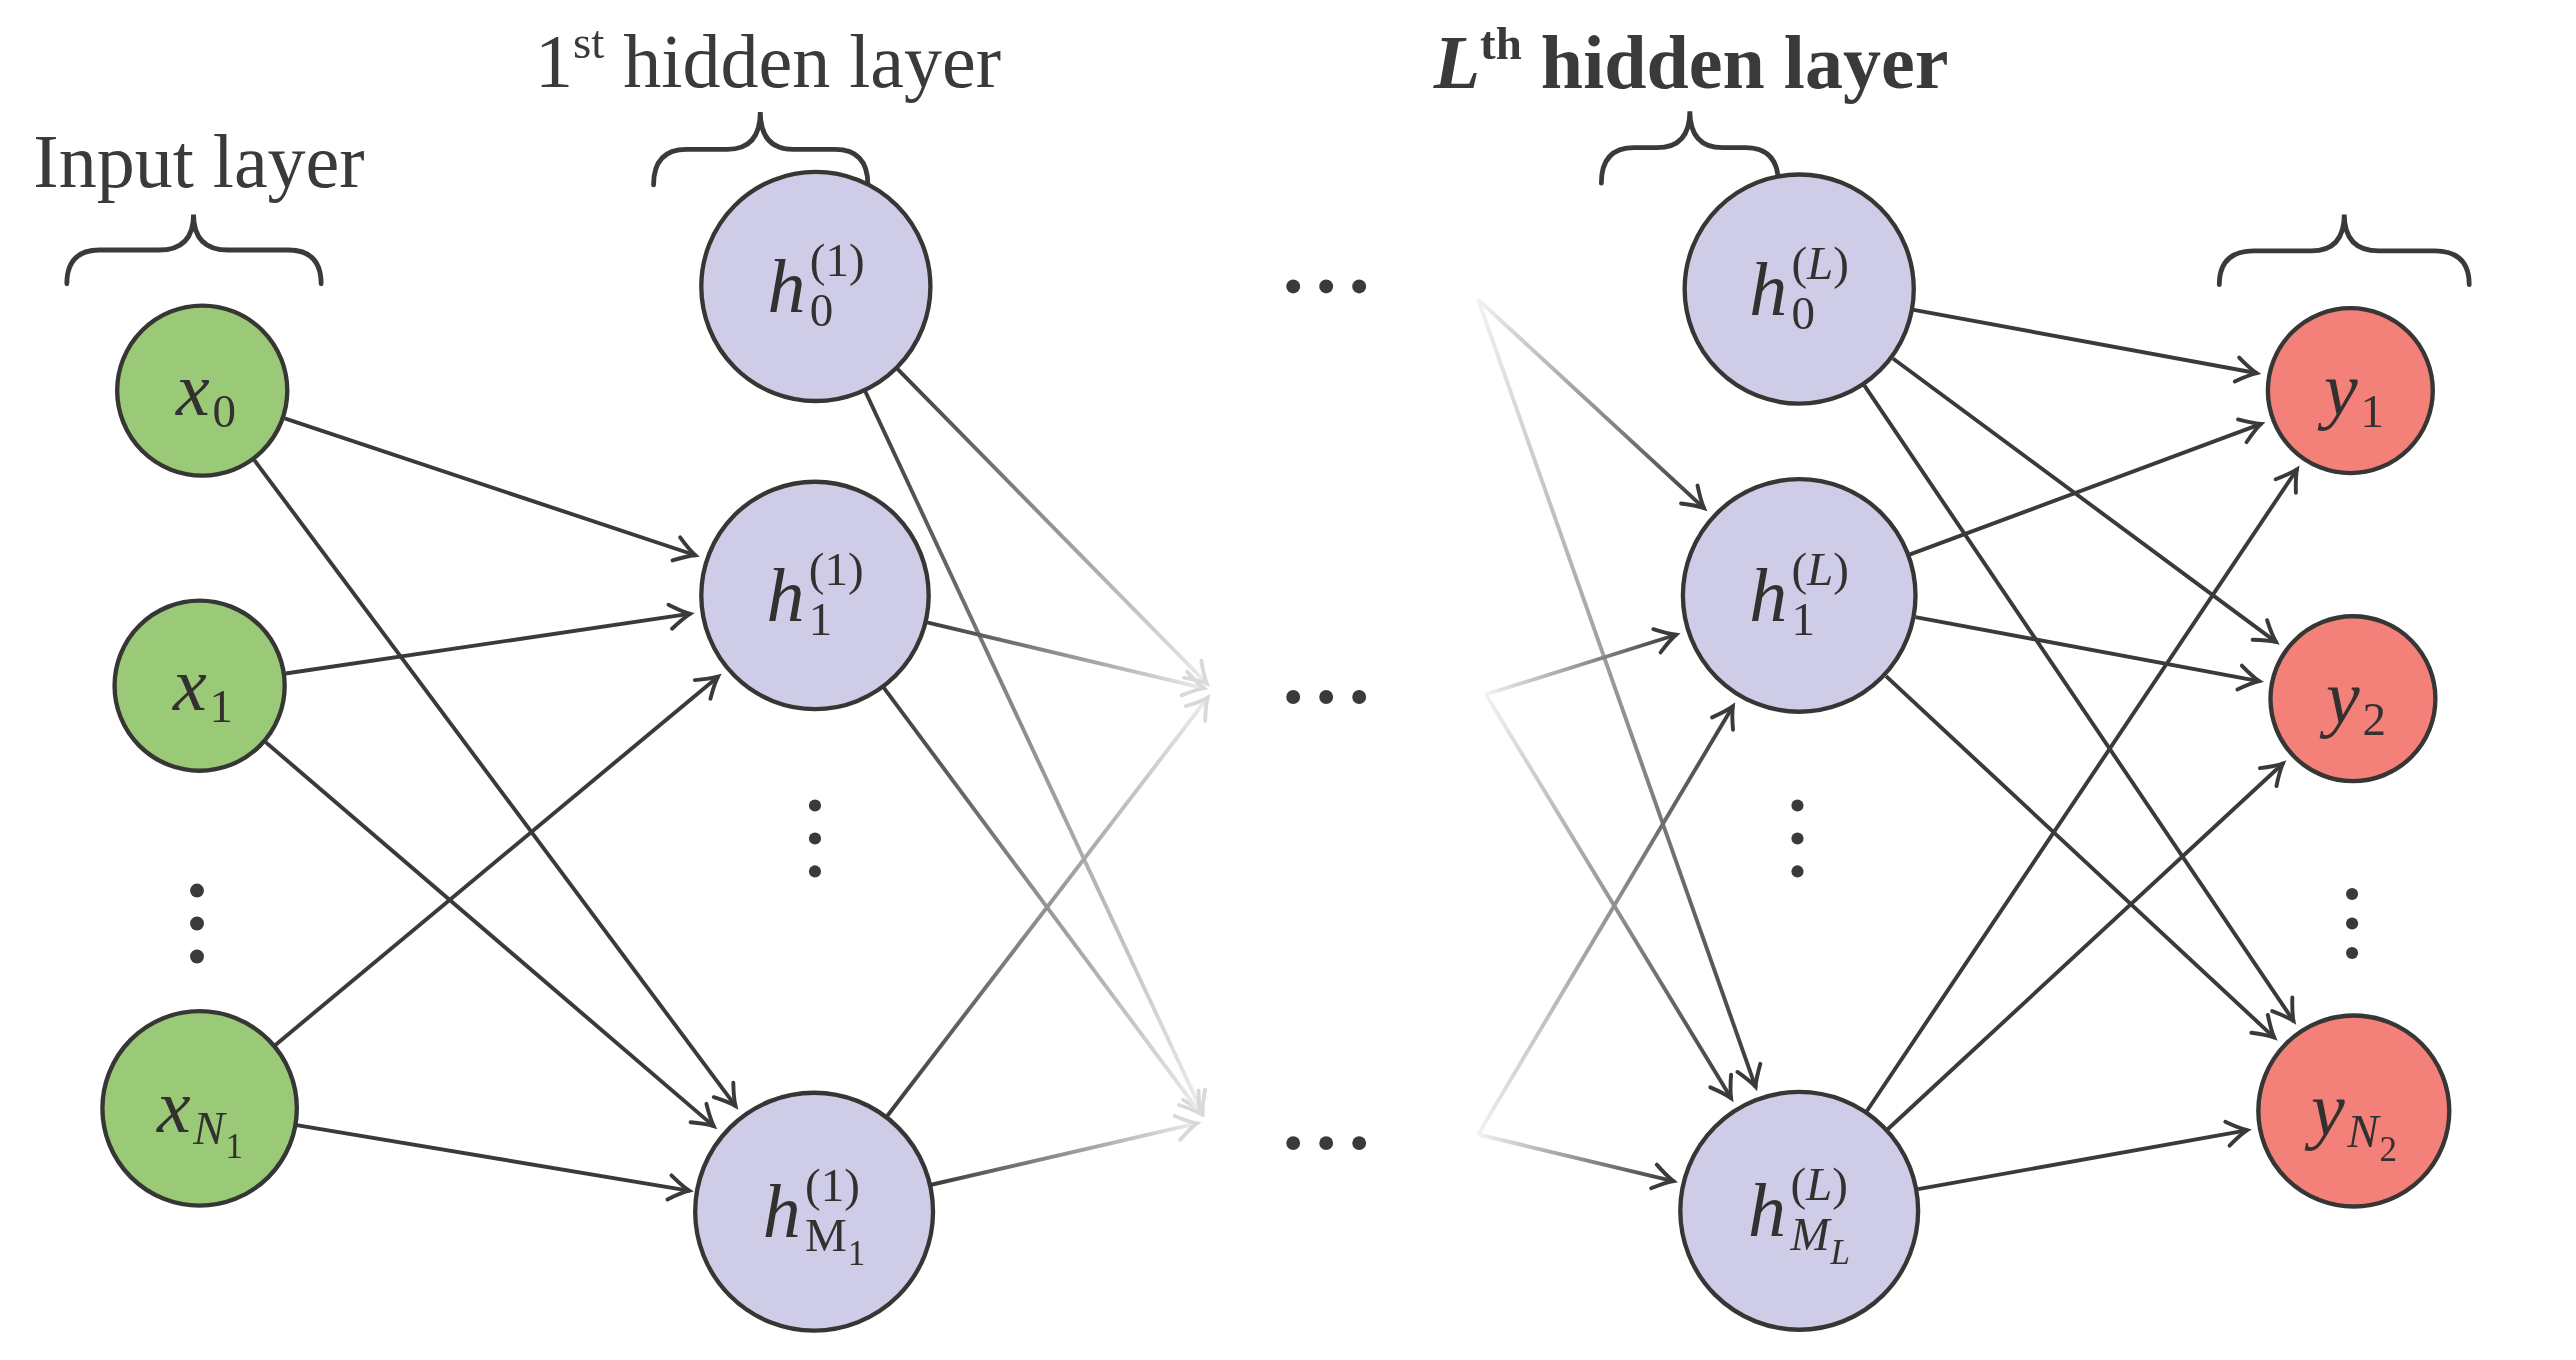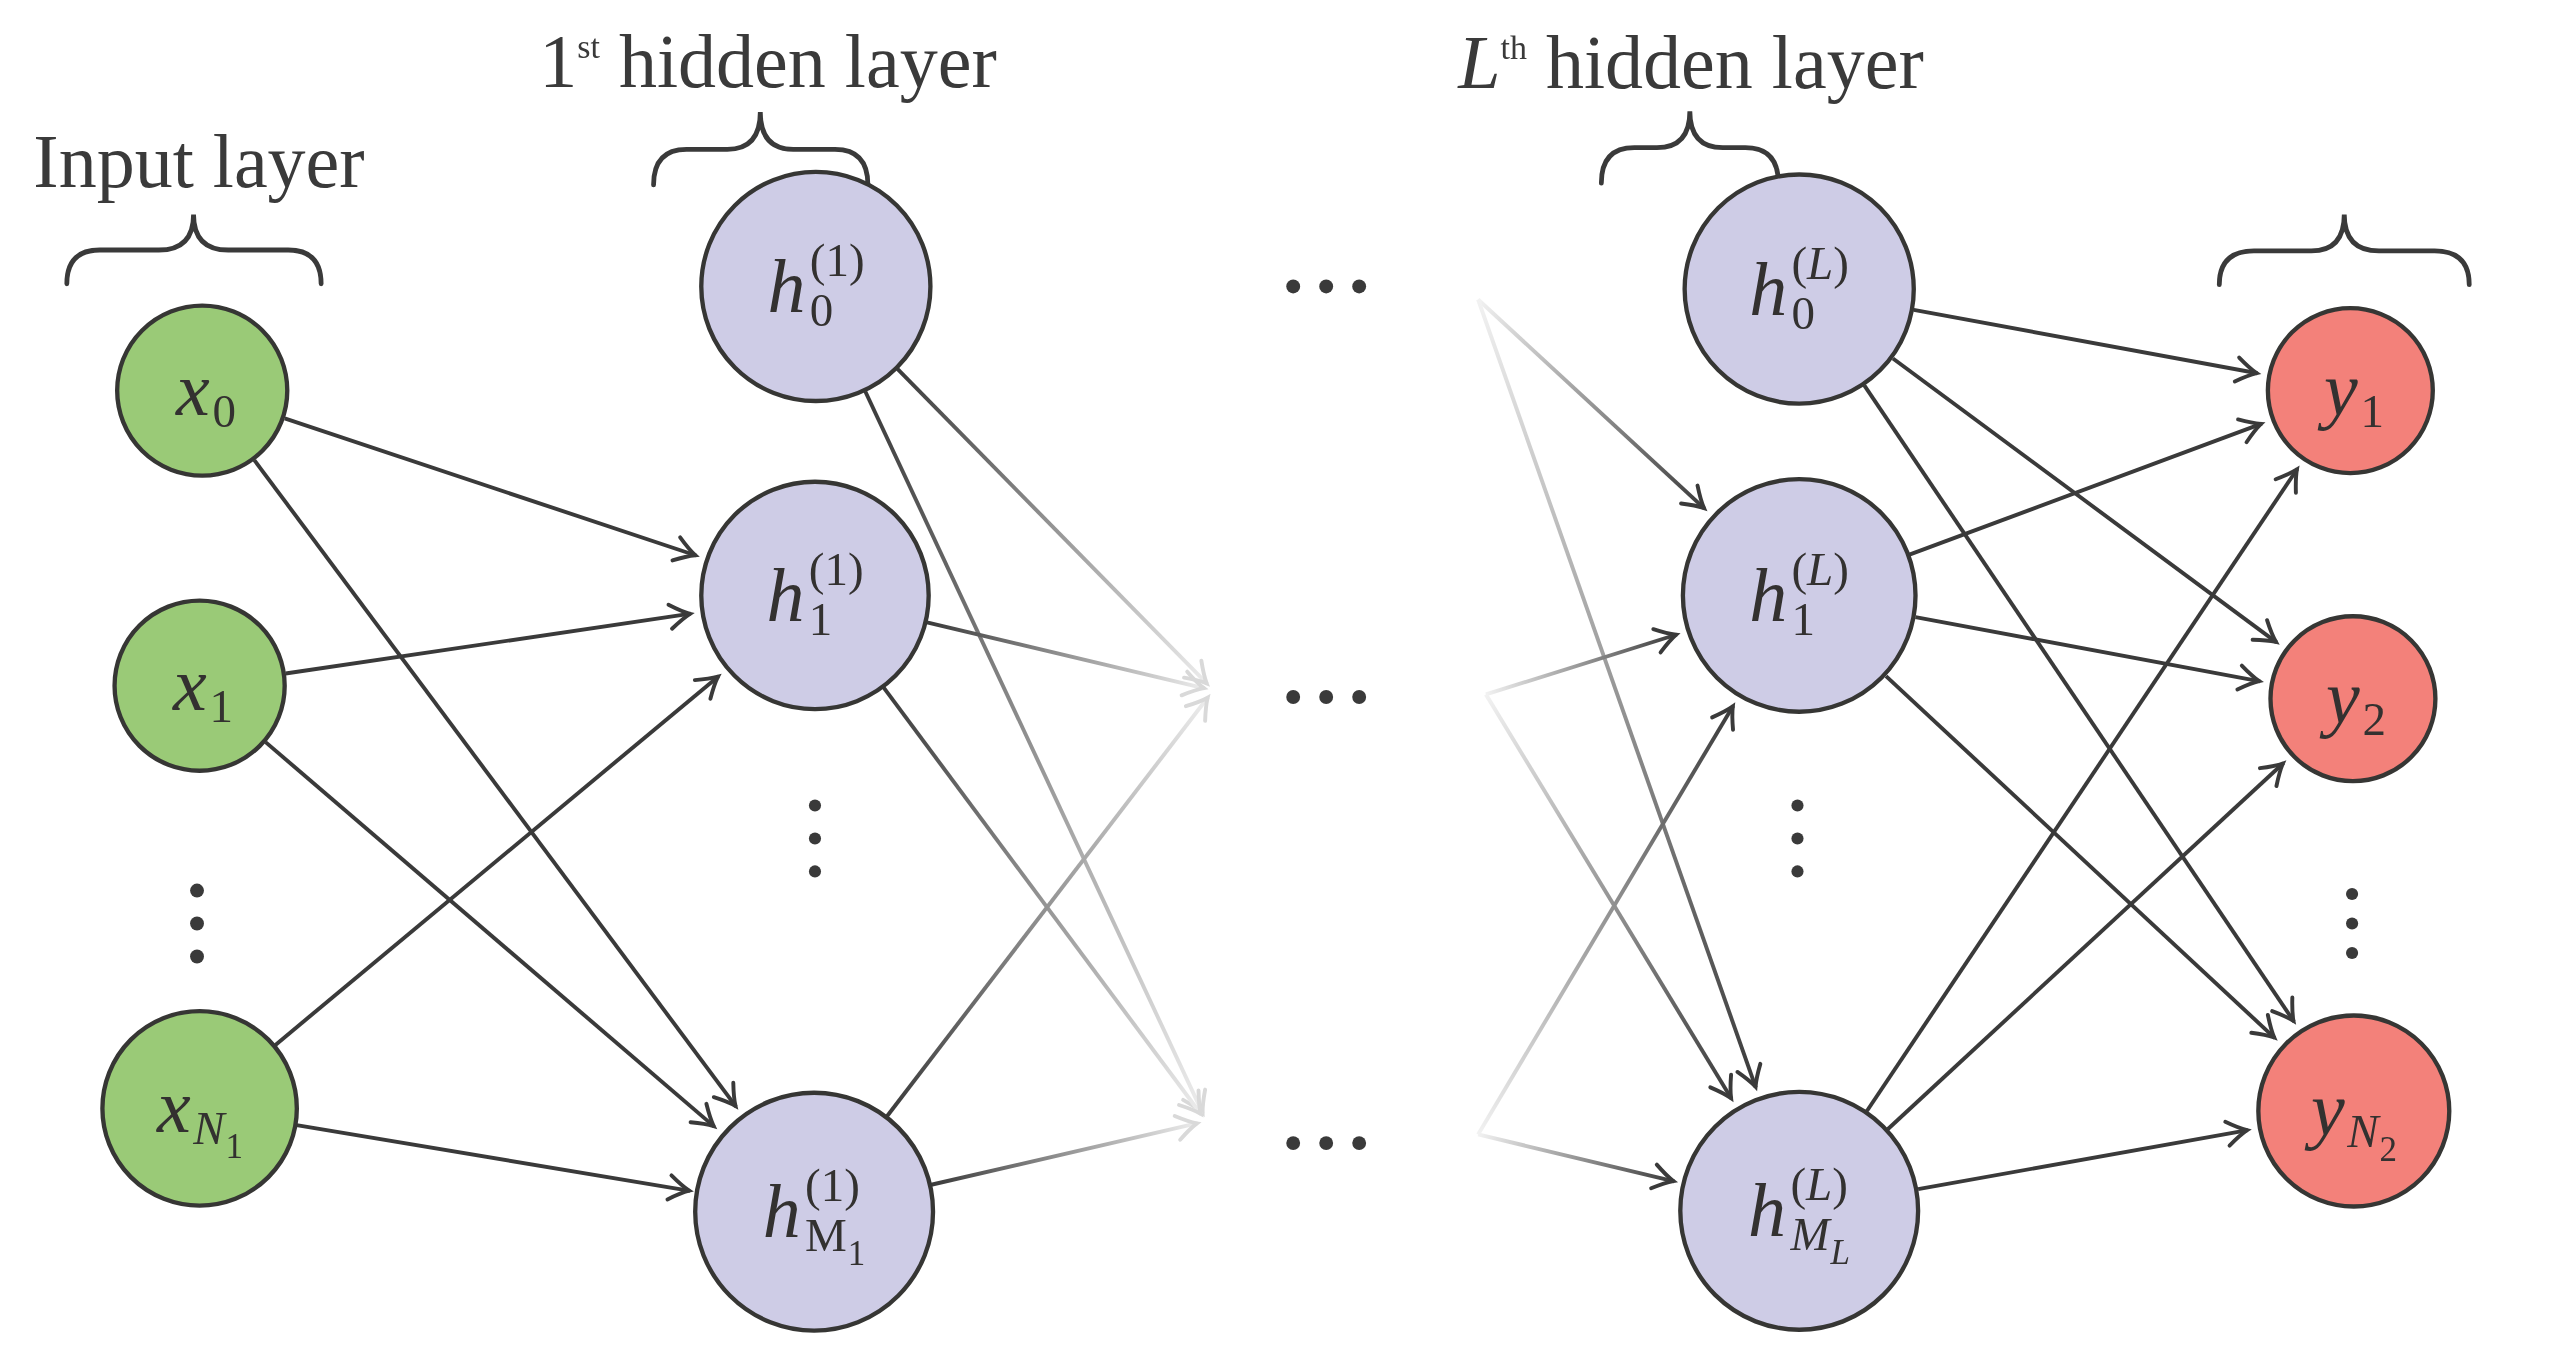--- a/index.html
+++ b/index.html
@@ -6,21 +6,21 @@
   .canvas{position:relative;width:2576px;height:1361px;background:#ffffff;overflow:hidden;
           font-family:"Liberation Serif","DejaVu Serif",serif;color:#3a3a3a;}
   .canvas svg{position:absolute;left:0;top:0;width:2576px;height:1361px;}
   circle.node{stroke:#363634;stroke-width:5;}
   line.e{stroke:#3a3a3a;stroke-width:4.5;}
   line.f{stroke-width:4.5;}
   path.brace{fill:none;stroke:#3a3a3a;stroke-width:5.5;stroke-linecap:round;}
   circle.dot{fill:#3a3a3a;stroke:none;}
   .ltitle{position:absolute;transform:translate(-50%,-50%);font-size:76px;line-height:1;
           white-space:nowrap;color:#3a3a3a;}
-  .tsup{font-size:34px;position:relative;top:-29.5px;}
+  .tsup{font-size:47px;position:relative;top:-29.5px;}
   .nlabel{position:absolute;transform:translate(-50%,-52%);white-space:nowrap;line-height:1;
           display:flex;align-items:center;color:#333130;}
   .b{font-size:76px;}
   .i{font-style:italic;}
   .u{font-style:normal;}
   .s{font-size:47px;position:relative;top:22.6px;margin-left:2.6px;}
   .ss{font-size:35px;position:relative;top:14px;margin-left:0.9px;}
   .stack{display:inline-flex;flex-direction:column;align-items:flex-start;margin-left:4.3px;line-height:1;}
   .stack .sp{font-size:47px;margin-bottom:1.7px;}
   .stack .sb{font-size:47px;margin-top:1.7px;}
@@ -184,21 +184,21 @@
         <circle class="dot" cx="2710" cy="1098" r="7"></circle>
     </g>
   </svg>
 
   <div class="ltitle" style="left:199px;top:161px;">
     <span>Input layer</span>
   </div>
   <div class="ltitle" style="left:768px;top:61px;">
     <span class="u">1</span><span class="tsup">st</span><span> hidden layer</span>
   </div>
-  <div class="ltitle" style="left:1691px;top:62px;">
+  <div class="ltitle" style="left:1691px;top:62px;font-weight:bold;">
     <span class="i">L</span><span class="tsup">th</span><span> hidden layer</span>
   </div>
 
   <div class="nlabel" style="left:206px;top:391px;">
     <span class="b i">x</span>
       <span class="s u">0</span>
   </div>
   <div class="nlabel" style="left:203px;top:686px;">
     <span class="b i">x</span>
       <span class="s u">1</span>

